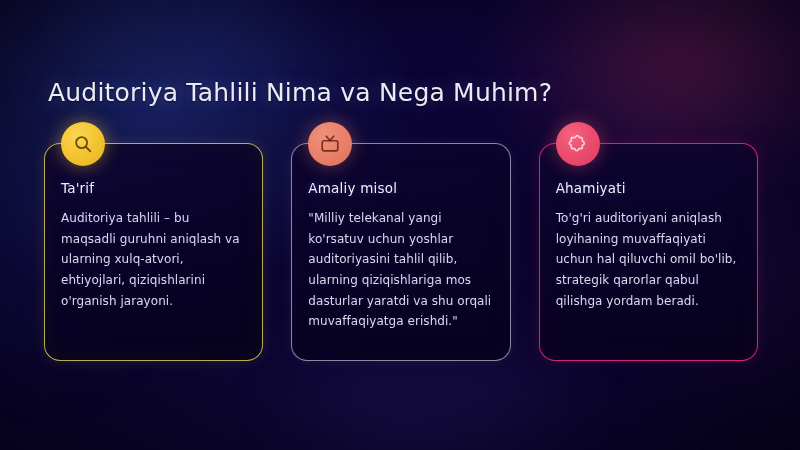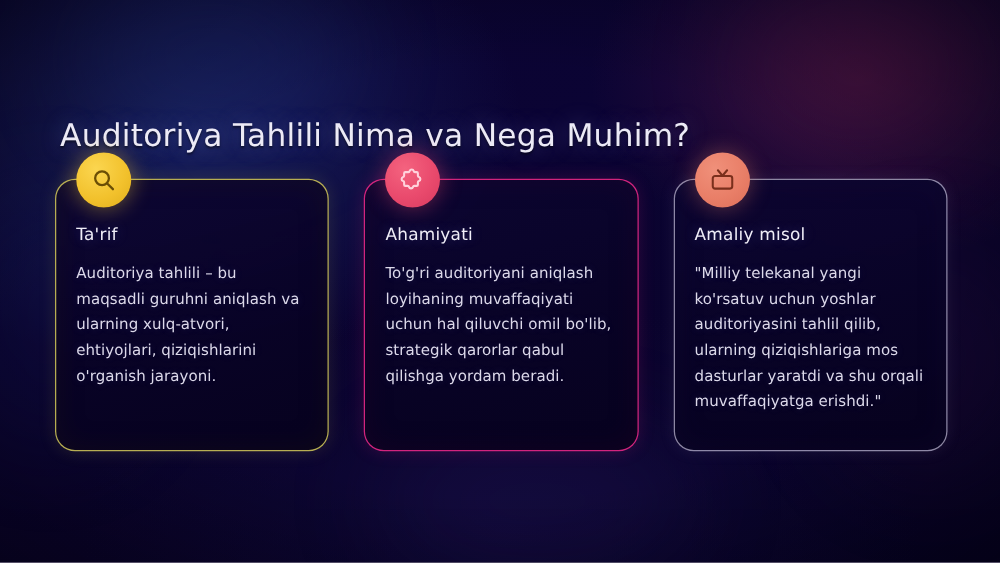--- a/index.html
+++ b/index.html
@@ -38,21 +38,21 @@
   }
   .blob-a { left:60px;  top:-30px;  width:220px; height:150px; background:rgba(30,46,120,.55); }
   .blob-b { right:20px; top:-10px;  width:190px; height:130px; background:rgba(96,24,70,.50); }
   .blob-c { left:300px; top:340px;  width:260px; height:120px; background:rgba(40,26,92,.42); }
   .blob-d { left:-40px; top:150px;  width:160px; height:210px; background:rgba(22,30,96,.32); }
   .blob-e { right:-30px;top:190px;  width:170px; height:200px; background:rgba(62,22,72,.30); }
 
   
   .title {
     position:absolute;
-    left:48px; top:94px;
+    left:48px; top:78px;
     font-size:25px;
     font-weight:400;
     letter-spacing:.2px;
     color:#eceaf6;
     text-shadow:0 0 18px rgba(150,160,255,.35), 0 1px 2px rgba(0,0,0,.6);
     white-space:nowrap;
   }
 
   
   .cards {
@@ -138,36 +138,36 @@
       <div class="badge badge-yellow">
         <svg width="22" height="22" viewBox="0 0 24 24" fill="none" stroke="#6b4e05" stroke-width="2" stroke-linecap="round">
           <circle cx="10.5" cy="10.5" r="6"></circle>
           <line x1="15" y1="15" x2="20" y2="20"></line>
         </svg>
       </div>
       <div class="card-title">Ta'rif</div>
       <div class="card-body">Auditoriya tahlili – bu maqsadli guruhni aniqlash va ularning xulq-atvori, ehtiyojlari, qiziqishlarini o'rganish jarayoni.</div>
     </div>
 
-    <div class="card accent-pink">
-      <div class="badge badge-pink">
-        <svg width="22" height="22" viewBox="0 0 24 24" fill="none" stroke="#ffd2dc" stroke-width="1.8" stroke-linejoin="round" stroke-linecap="round">
-          <path d="M9.5 4.2a1.9 1.9 0 0 1 3.6 0c.1.5.5.9 1 .9h1.6c.6 0 1 .5 1 1v2.2c0 .5.4.9.9 1a1.9 1.9 0 0 1 0 3.6c-.5.1-.9.5-.9 1v2.2c0 .6-.4 1-1 1h-2.2c-.5 0-.9.4-1 .9a1.9 1.9 0 0 1-3.6 0c-.1-.5-.5-.9-1-.9H5.7c-.6 0-1-.4-1-1v-2.2c0-.5-.4-.9-.9-1a1.9 1.9 0 0 1 0-3.6c.5-.1.9-.5.9-1V6.1c0-.5.4-1 1-1h2.8c.5 0 .9-.4 1-.9z"></path>
-        </svg>
-      </div>
-      <div class="card-title">Ahamiyati</div>
-      <div class="card-body">To'g'ri auditoriyani aniqlash loyihaning muvaffaqiyati uchun hal qiluvchi omil bo'lib, strategik qarorlar qabul qilishga yordam beradi.</div>
-    </div>
-
     <div class="card accent-gray">
       <div class="badge badge-orange">
         <svg width="22" height="22" viewBox="0 0 24 24" fill="none" stroke="#7a2f1c" stroke-width="1.8" stroke-linecap="round" stroke-linejoin="round">
           <rect x="3.5" y="8.5" width="17" height="11" rx="2"></rect>
           <line x1="8" y1="3.5" x2="12" y2="8.3"></line>
           <line x1="16" y1="3.5" x2="12" y2="8.3"></line>
         </svg>
       </div>
       <div class="card-title">Amaliy misol</div>
       <div class="card-body">"Milliy telekanal yangi ko'rsatuv uchun yoshlar auditoriyasini tahlil qilib, ularning qiziqishlariga mos dasturlar yaratdi va shu orqali muvaffaqiyatga erishdi."</div>
     </div>
 
+    <div class="card accent-pink">
+      <div class="badge badge-pink">
+        <svg width="22" height="22" viewBox="0 0 24 24" fill="none" stroke="#ffd2dc" stroke-width="1.8" stroke-linejoin="round" stroke-linecap="round">
+          <path d="M9.5 4.2a1.9 1.9 0 0 1 3.6 0c.1.5.5.9 1 .9h1.6c.6 0 1 .5 1 1v2.2c0 .5.4.9.9 1a1.9 1.9 0 0 1 0 3.6c-.5.1-.9.5-.9 1v2.2c0 .6-.4 1-1 1h-2.2c-.5 0-.9.4-1 .9a1.9 1.9 0 0 1-3.6 0c-.1-.5-.5-.9-1-.9H5.7c-.6 0-1-.4-1-1v-2.2c0-.5-.4-.9-.9-1a1.9 1.9 0 0 1 0-3.6c.5-.1.9-.5.9-1V6.1c0-.5.4-1 1-1h2.8c.5 0 .9-.4 1-.9z"></path>
+        </svg>
+      </div>
+      <div class="card-title">Ahamiyati</div>
+      <div class="card-body">To'g'ri auditoriyani aniqlash loyihaning muvaffaqiyati uchun hal qiluvchi omil bo'lib, strategik qarorlar qabul qilishga yordam beradi.</div>
+    </div>
+
   </div>
 </div>
 
 </body></html>

